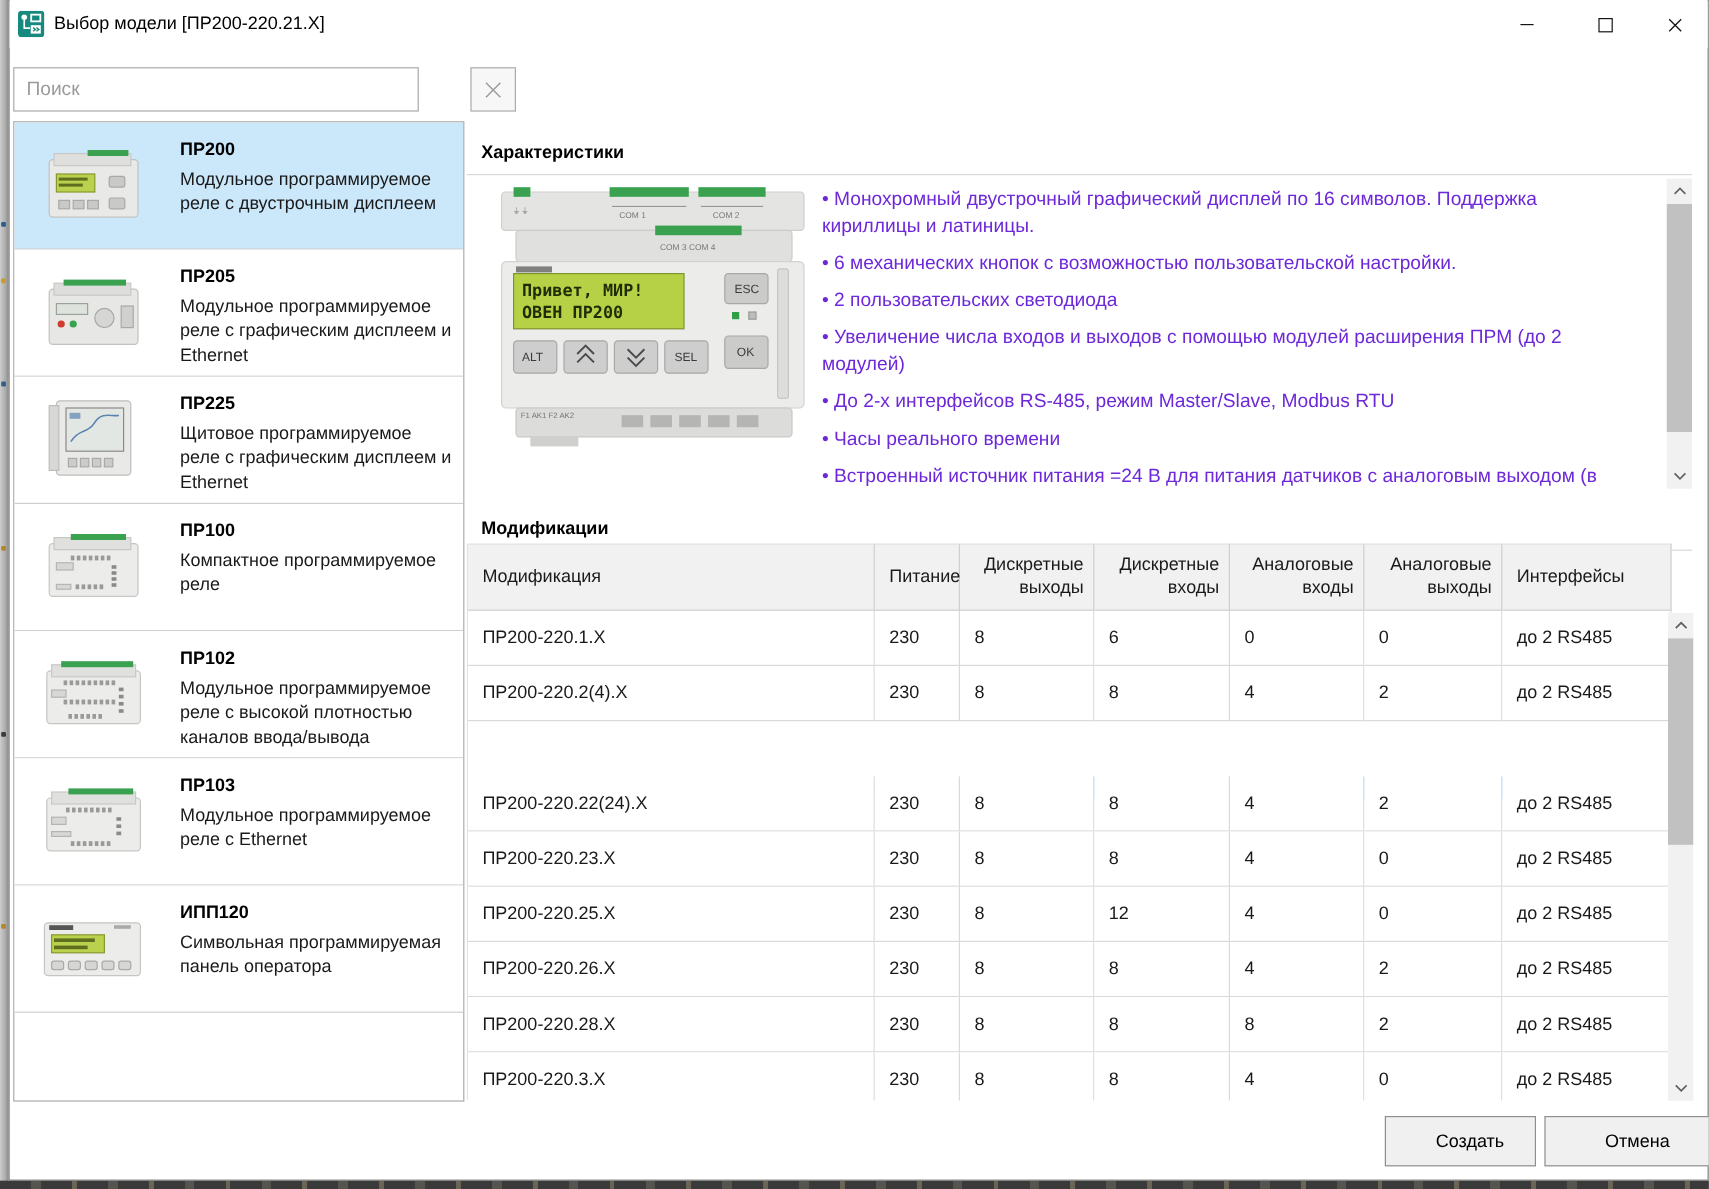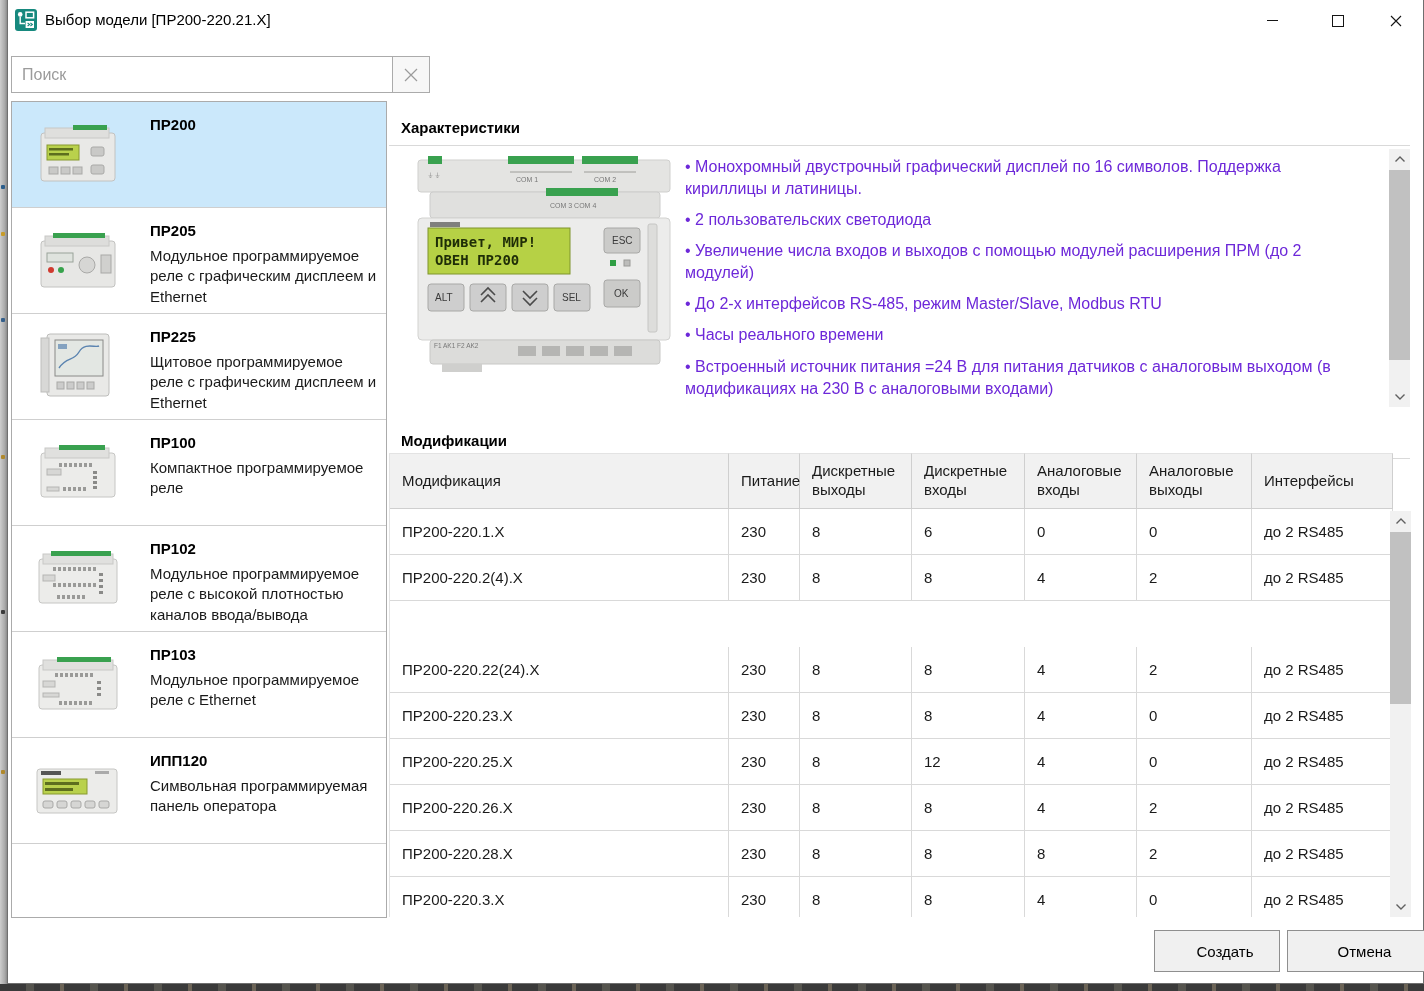--- a/index.html
+++ b/index.html
@@ -20,21 +20,21 @@
   
   .titlebar{position:absolute;left:8px;top:0;width:1415px;height:40px;background:#fff;}
   .app-icon{position:absolute;left:15px;top:9px;width:22px;height:22px;}
   .win-title{position:absolute;left:45px;top:0;height:40px;line-height:40px;font-size:15px;color:#000;white-space:nowrap;}
   .cap-btn{position:absolute;top:1px;width:46px;height:39px;display:flex;align-items:center;justify-content:center;cursor:pointer;}
   .cap-btn.min{left:1249px;} .cap-btn.max{left:1315px;} .cap-btn.cls{left:1373px;}
   .min-glyph{width:11px;height:0;border-top:1px solid #151515;}
   .max-glyph{width:10px;height:10px;border:1px solid #151515;}
 
   
-  .search-input{position:absolute;left:11px;top:56px;width:382px;height:37px;box-sizing:border-box;
+  .search-input{position:absolute;left:11px;top:56px;width:338px;height:37px;box-sizing:border-box;
     border:1px solid #ababab;font-family:"Liberation Sans",sans-serif;font-size:16px;padding:0 10px;color:#222;outline:none;}
   .search-input::placeholder{color:#9b9b9b;}
   .clear-btn{position:absolute;left:392px;top:56px;width:38px;height:37px;box-sizing:border-box;border:1px solid #ababab;
     background:#f7f7f7;display:flex;align-items:center;justify-content:center;cursor:pointer;}
 
   
   .model-list{position:absolute;left:11px;top:101px;width:376px;height:817px;box-sizing:border-box;
     border:1px solid #ababab;background:#fff;overflow:hidden;}
   .list-item{display:flex;height:106px;box-sizing:border-box;border-bottom:1px solid #cfcfcf;cursor:pointer;background:#fff;}
   .list-item.selected{background:#cbe8fb;}
@@ -60,21 +60,21 @@
   .sb-char{left:1389px;top:149px;height:258px;}
   .sb-table{left:1390px;top:511px;height:406px;}
   .sb-btn{position:absolute;left:0;width:21px;height:20px;display:flex;align-items:center;justify-content:center;background:#f1f1f1;cursor:pointer;}
   .sb-btn.up{top:0;} .sb-btn.down{bottom:0;}
   .sb-thumb{position:absolute;left:0;width:21px;background:#c1c1c1;cursor:pointer;}
   .sb-char .sb-thumb{top:21px;height:190px;}
   .sb-table .sb-thumb{top:21px;height:172px;}
 
   
   .mod-table{position:absolute;left:389px;top:453px;width:1003px;background:#fff;border-left:1px solid #e3e3e3;}
-  .thead,.trow{display:grid;grid-template-columns:339px 71px 112px 113px 112px 115px 141px;box-sizing:border-box;}
+  .thead,.trow{display:grid;grid-template-columns:339px 71px 112px 113px 112px 115px 141px;box-sizing:border-box;text-align:right;}
   .thead{height:56px;background:#f1f1f1;}
   .th{border-right:1px solid #cfcfcf;border-bottom:1px solid #cfcfcf;border-top:1px solid #e3e3e3;
     display:flex;align-items:center;padding:0 8px 0 12px;font-size:15px;color:#1a1a1a;line-height:1.25;}
   .tbody{height:408px;overflow:hidden;}
   .trow{height:46px;cursor:pointer;}
   .trow.selected .td{background:#0ea5e9;margin-top:47px;}
   .td{border-right:1px solid #d9d9d9;border-bottom:1px solid #d9d9d9;display:flex;align-items:center;
     padding:0 8px 0 12px;font-size:15px;color:#1a1a1a;background:#fff;}
 
   
@@ -144,20 +144,21 @@
           <rect x="20" y="34" width="20" height="2.5" fill="#5d6e1e"></rect>
           <rect x="20" y="48" width="9" height="7" fill="#c9c9c7" stroke="#a9a9a7"></rect>
           <rect x="32" y="48" width="9" height="7" fill="#c9c9c7" stroke="#a9a9a7"></rect>
           <rect x="44" y="48" width="9" height="7" fill="#c9c9c7" stroke="#a9a9a7"></rect>
           <rect x="62" y="28" width="13" height="9" rx="2" fill="#c9c9c7" stroke="#a9a9a7"></rect>
           <rect x="62" y="46" width="13" height="9" rx="2" fill="#c9c9c7" stroke="#a9a9a7"></rect>
         </svg>
       </div>
       <div class="item-text">
         <div class="item-title">ПР200</div>
+        <div class="item-desc">Модульное программируемое реле с двустрочным дисплеем</div>
       </div>
     </div>
 
     <div class="list-item">
       <div class="thumb">
         <svg width="96" height="72" viewBox="0 0 96 72">
           <rect x="12" y="16" width="74" height="46" rx="3" fill="#e7e7e5" stroke="#c2c2c0"></rect>
           <rect x="16" y="11" width="64" height="10" fill="#dddddb" stroke="#c8c8c6"></rect>
           <rect x="24" y="8" width="52" height="5" fill="#39A14F"></rect>
           <rect x="18" y="28" width="26" height="9" fill="#dfe3de" stroke="#9aa39a"></rect>
@@ -395,20 +396,21 @@
           <rect x="168" y="196" width="18" height="10"></rect>
           <rect x="192" y="196" width="18" height="10"></rect>
           <rect x="216" y="196" width="18" height="10"></rect>
         </g>
       <text x="36" y="198" font-size="6.5" fill="#777" font-family="Liberation Sans,sans-serif">F1 AK1      F2 AK2</text>
       <rect x="44" y="214" width="40" height="8" fill="#cfcfcd"></rect>
     </svg>
 
     <div class="bullets">
       <p>• Монохромный двустрочный графический дисплей по 16 символов. Поддержка кириллицы и латиницы.</p>
+      <p>• 6 механических кнопок с возможностью пользовательской настройки.</p>
       <p>• 2 пользовательских светодиода</p>
       <p>• Увеличение числа входов и выходов с помощью модулей расширения ПРМ (до 2 модулей)</p>
       <p>• До 2-х интерфейсов RS-485, режим Master/Slave, Modbus RTU</p>
       <p>• Часы реального времени</p>
       <p>• Встроенный источник питания =24 В для питания датчиков с аналоговым выходом (в модификациях на 230 В с аналоговыми входами)</p>
 
     </div>
   </div>
 
   <div class="scrollbar sb-char">

